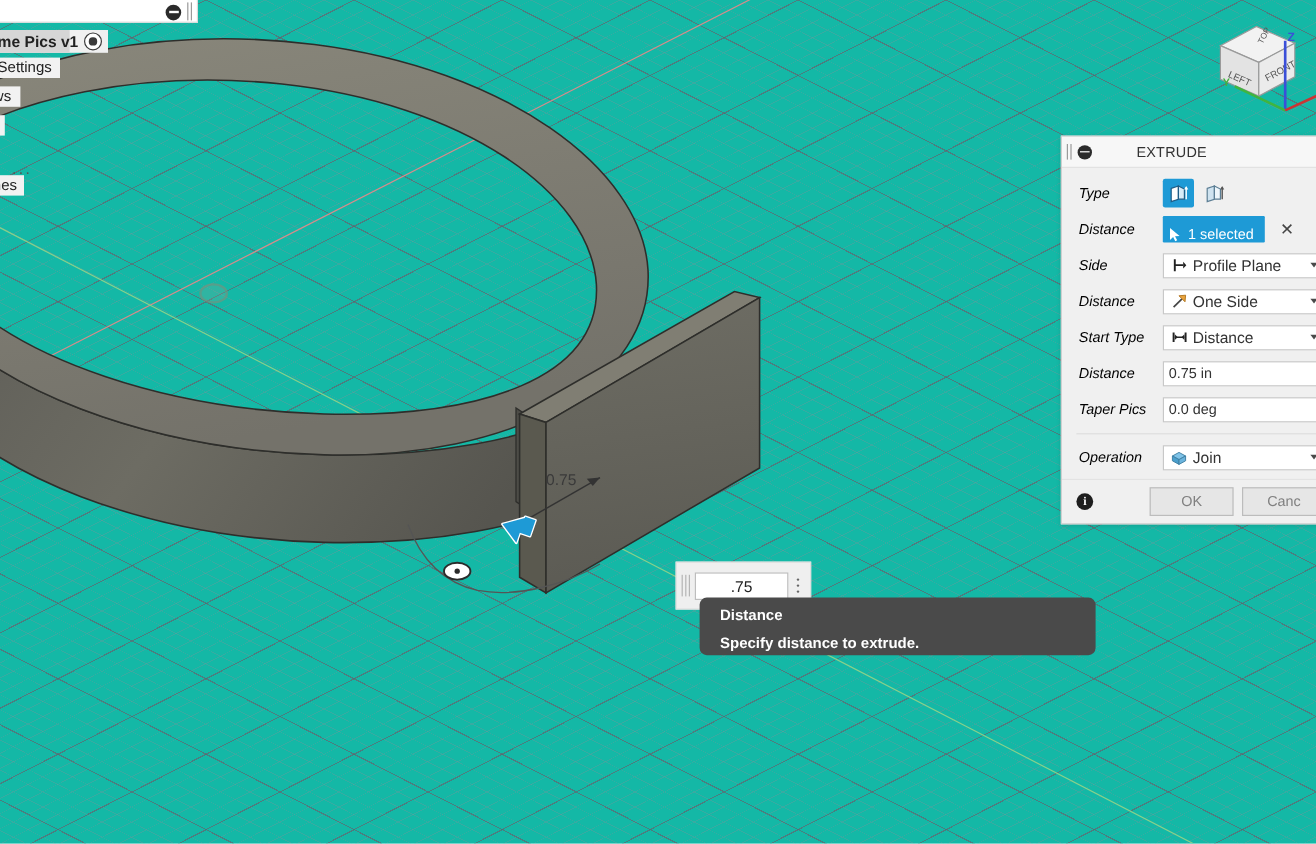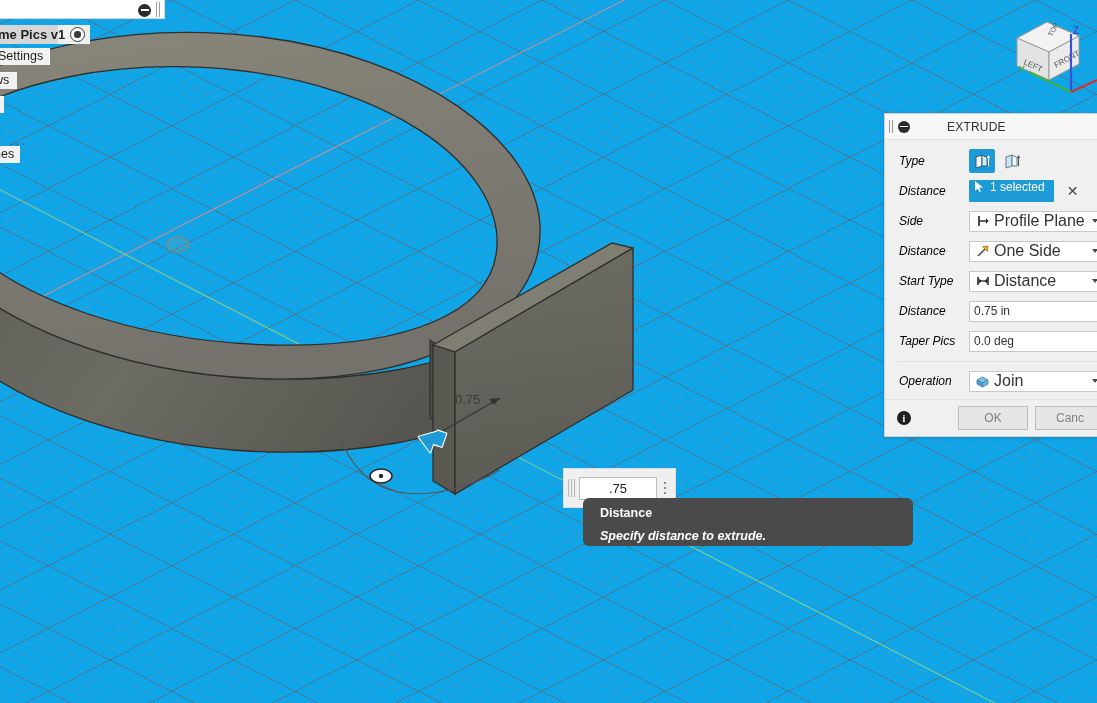--- a/index.html
+++ b/index.html
@@ -4,21 +4,21 @@
 <style>
   html,body{margin:0;padding:0;}
   body{
     width:1097px;height:703px;overflow:hidden;position:relative;
     font-family:"Liberation Sans", sans-serif;
     background:#ffffff;
     -webkit-font-smoothing:antialiased;
   }
 
   
-  #canvas{position:absolute;inset:0;background:#0ea5e9;overflow:hidden;}
+  #canvas{position:absolute;inset:0;background:#14b8a6;overflow:hidden;}
   .gridlayer{position:absolute;left:-400px;top:-400px;width:1900px;height:1500px;}
 
   
   .grid-minor{
     position:absolute;left:-500px;top:-500px;width:2200px;height:1800px;
     background-image:
       repeating-linear-gradient(27deg, rgba(140,140,150,.30) 0 .6px, rgba(0,0,0,0) .6px 11.2px),
       repeating-linear-gradient(153deg, rgba(140,140,150,.30) 0 .6px, rgba(0,0,0,0) .6px 11.2px);
   }
   .grid-major{
@@ -94,32 +94,32 @@
   .dlg-body{padding:6px 0 0 0;}
   .row{display:flex;align-items:center;height:30px;padding:0 10px 0 14px;}
   .row .lbl{width:70px;flex:0 0 70px;font-size:12px;color:#000000;font-style:italic;}
   .ctl{flex:1;display:flex;align-items:center;}
 
   .typebtn{width:26px;height:24px;display:flex;align-items:center;justify-content:center;border-radius:2px;}
   .typebtn.on{background:#1e9ad6;}
   .typebtn+ .typebtn{margin-left:4px;}
 
   .selchip{
-    background:#1e9ad6;color:#fff;height:22px;display:flex;align-items:flex-start;
+    background:#1e9ad6;color:#fff;height:22px;display:flex;align-items:flex-end;
     padding:0 9px 0 5px;font-size:12px;border-radius:1px;
   }
   .selchip .cur{margin-right:5px;display:flex;}
   .xbtn{margin-left:13px;font-size:14px;color:#444;line-height:1;font-family:"Liberation Sans",sans-serif;}
 
   .combo{
     flex:1;height:21px;background:#fff;border:1px solid #c8c8c8;display:flex;align-items:center;
     padding:0 2px 0 3px;box-sizing:border-box;position:relative;
   }
   .combo .ico{width:19px;display:flex;align-items:center;justify-content:center;flex:0 0 19px;}
-  .combo .txt{font-size:16px;color:#333;flex:1;padding-left:2px;}
+  .combo .txt{font-size:13px;color:#333;flex:1;padding-left:2px;}
   .caret{width:0;height:0;border-left:3.5px solid transparent;border-right:3.5px solid transparent;
          border-top:4.5px solid #4a4a4a;margin-right:4px;}
 
   .txtfield{
     flex:1;height:21px;background:#fff;border:1px solid #c8c8c8;display:flex;align-items:center;
     padding:0 4px;box-sizing:border-box;font-size:12px;color:#333;
   }
 
   .dlg-sep{height:1px;background:#dedede;margin:5px 12px 4px 12px;}
 
@@ -145,21 +145,21 @@
                font-size:13px;color:#222;display:flex;align-items:center;justify-content:center;}
   #inline .kebab{width:16px;height:20px;display:flex;flex-direction:column;align-items:center;justify-content:center;gap:2.5px;}
   #inline .kebab i{width:2.5px;height:2.5px;border-radius:50%;background:#666;}
 
   
   #tooltip{
     position:absolute;left:583px;top:498px;width:330px;height:48px;
     background:#4a4a4a;border-radius:6px;color:#fff;padding:7px 0 0 17px;box-sizing:border-box;
   }
   #tooltip .t1{font-size:12.5px;font-weight:bold;line-height:16px;}
-  #tooltip .t2{font-size:12.5px;font-weight:bold;line-height:16px;margin-top:7px;font-style:italic;}
+  #tooltip .t2{font-size:12.5px;font-weight:bold;line-height:16px;margin-top:7px;}
 
   
   #dimlabel{position:absolute;left:455px;top:392px;font-size:13px;color:#3a3a3a;}
 </style>
 </head>
 <body>
 
 <div id="canvas">
 
   <div class="gridlayer">

